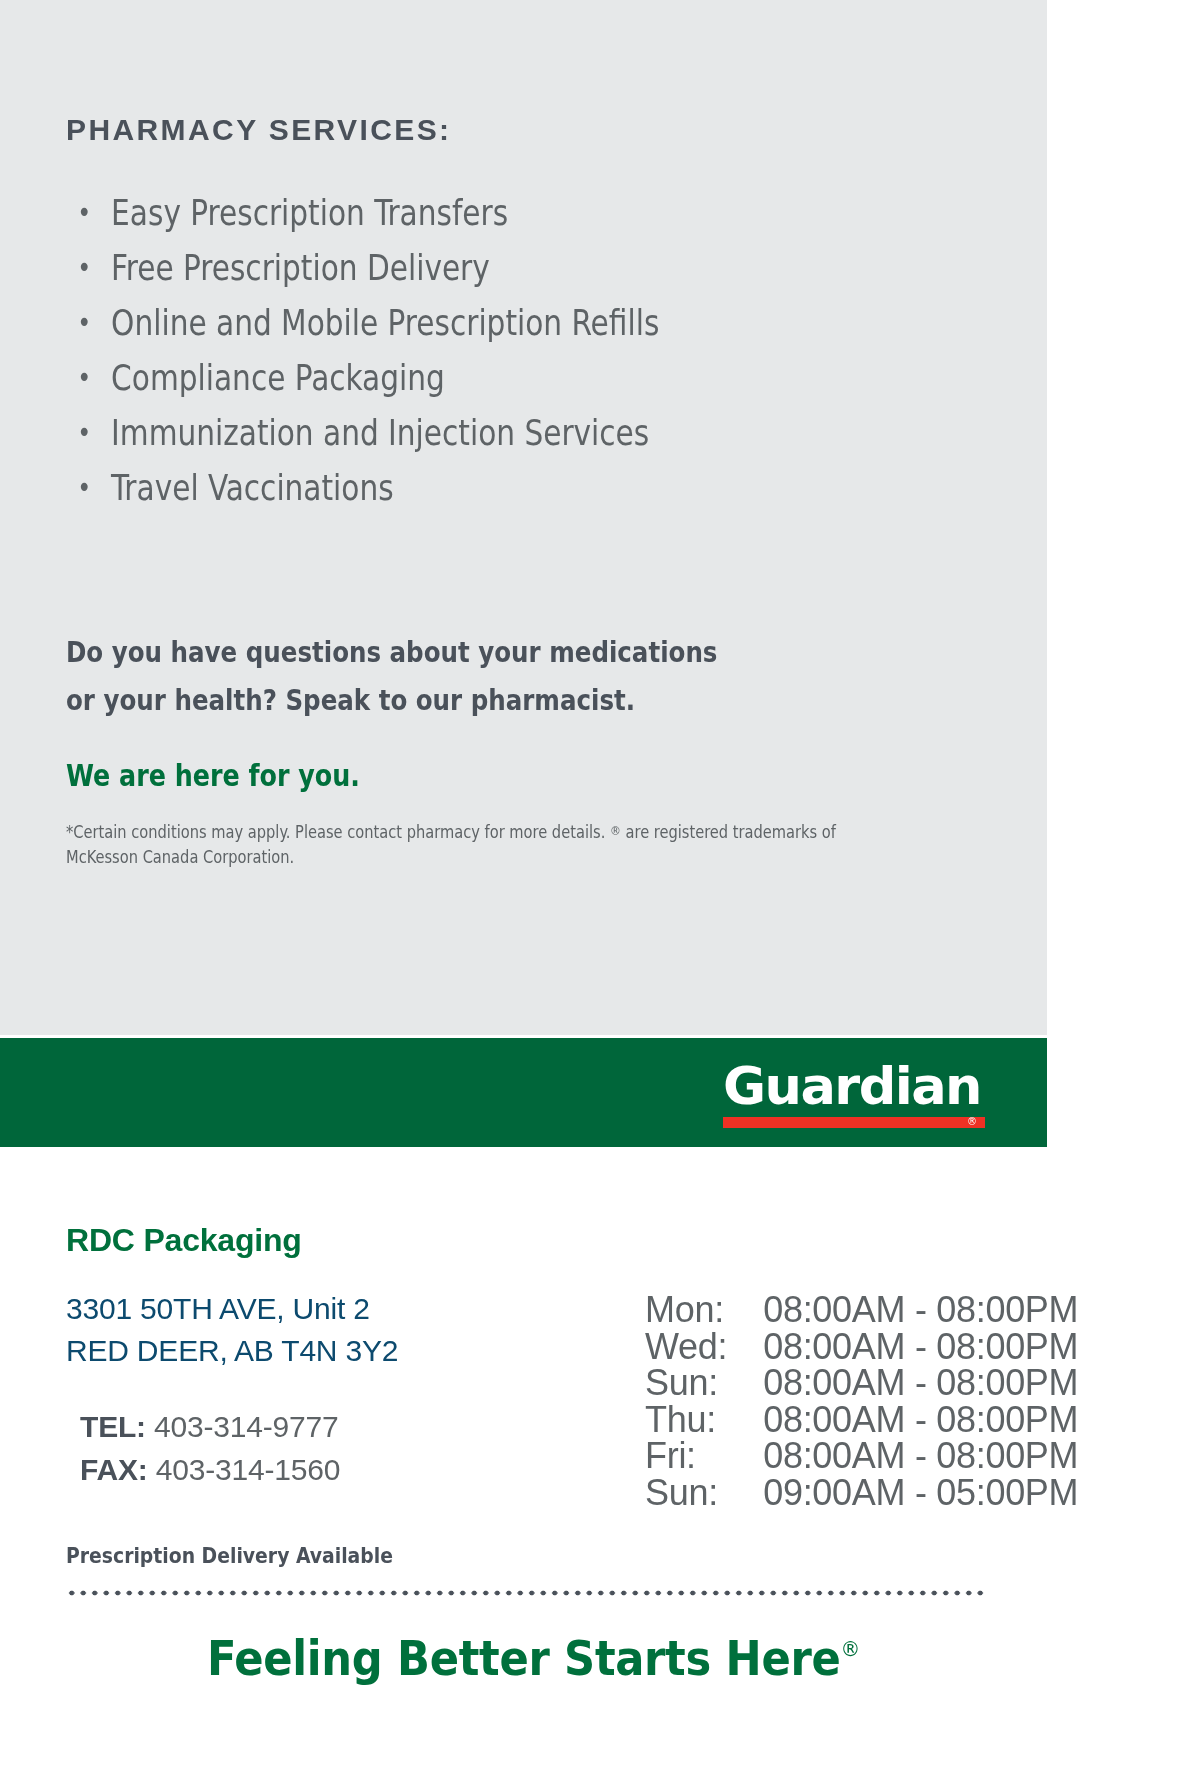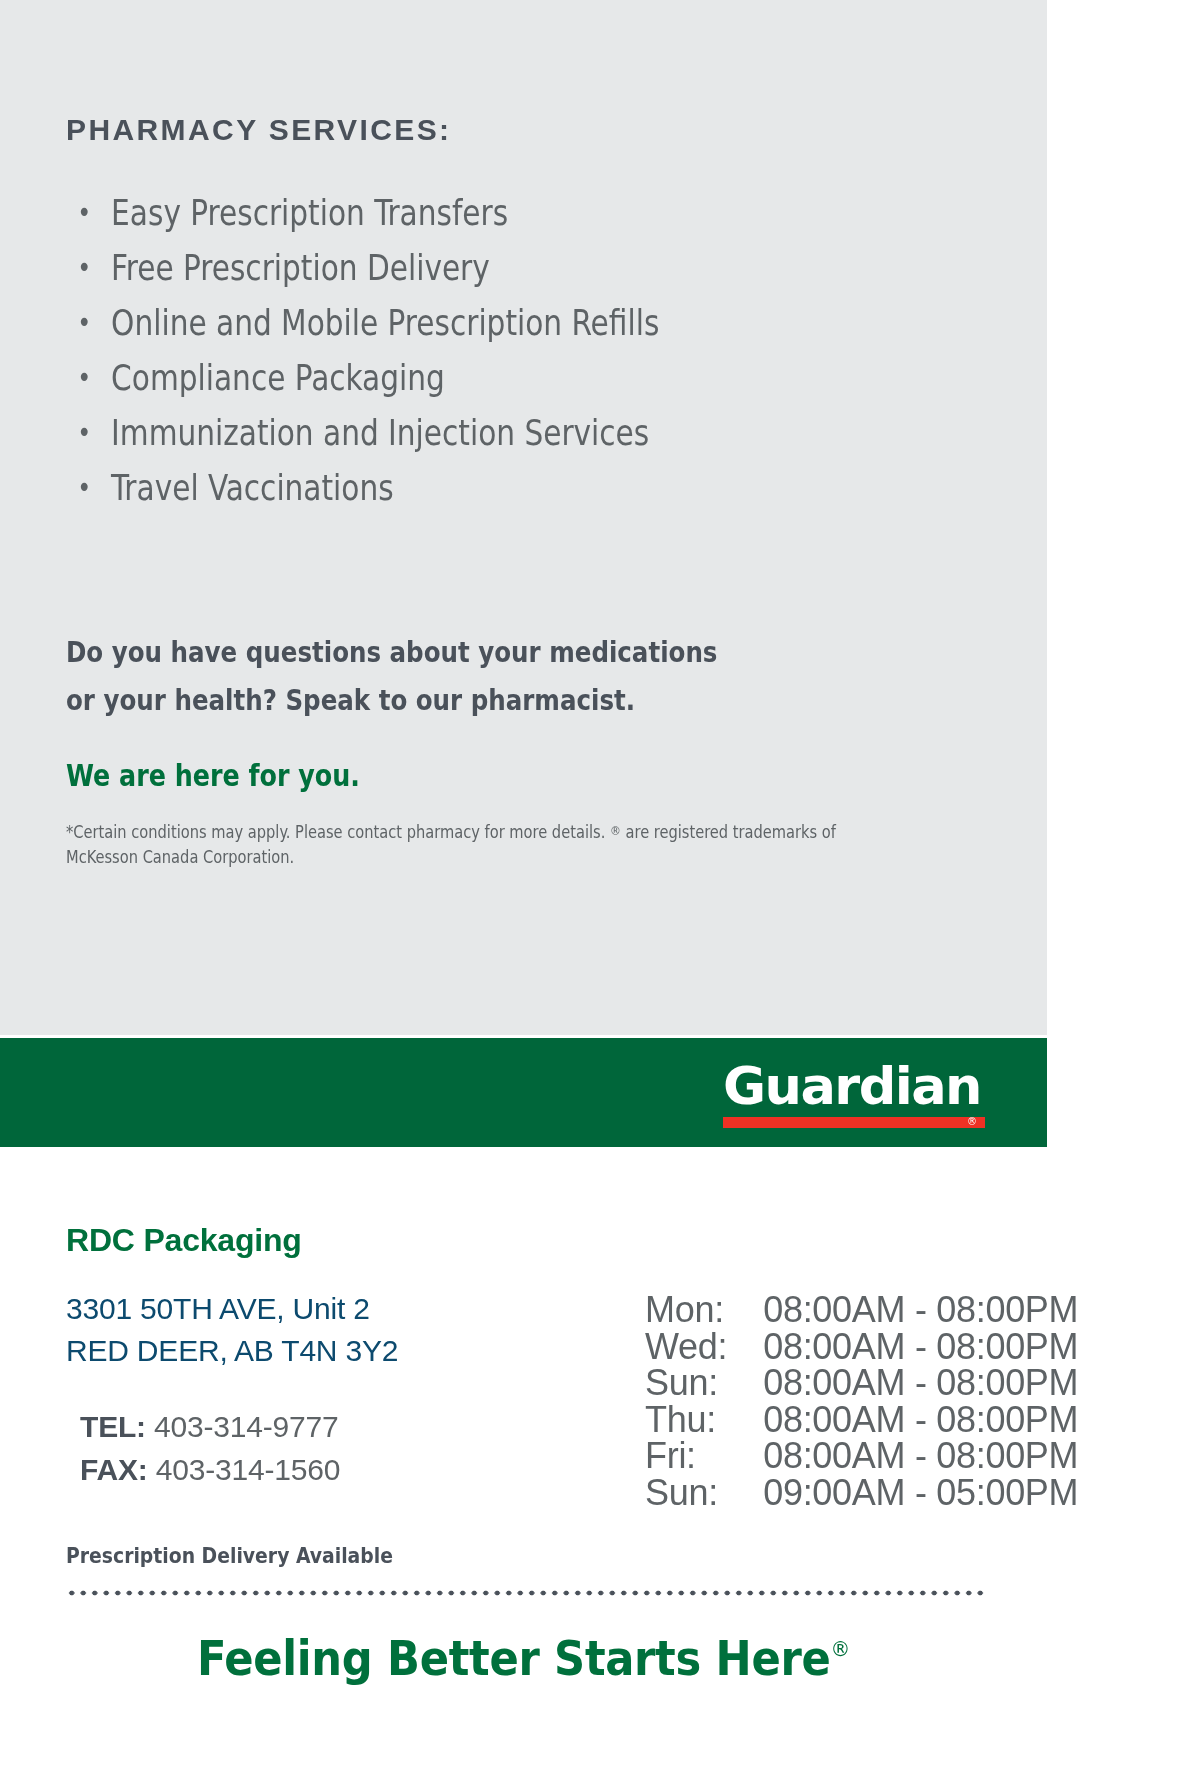--- a/index.html
+++ b/index.html
@@ -237,21 +237,21 @@
     height: 6px;
     background-image: radial-gradient(circle, #4a515a 0 2.4px, transparent 2.6px);
     background-size: 11.5px 6px;
     background-repeat: repeat-x;
     background-position: left center;
   }
 
   
   .tagline {
     position: absolute;
-    left: 0;
+    left: 10px;
     top: 1630px;
     width: 1047px;
     text-align: center;
     font-size: 48px;
     font-weight: bold;
     color: #00703c;
     font-family: "DejaVu Sans Condensed", "Liberation Sans Narrow", "Liberation Sans", sans-serif;
     letter-spacing: -0.3px;
   }
   .tagline .reg-mark {

